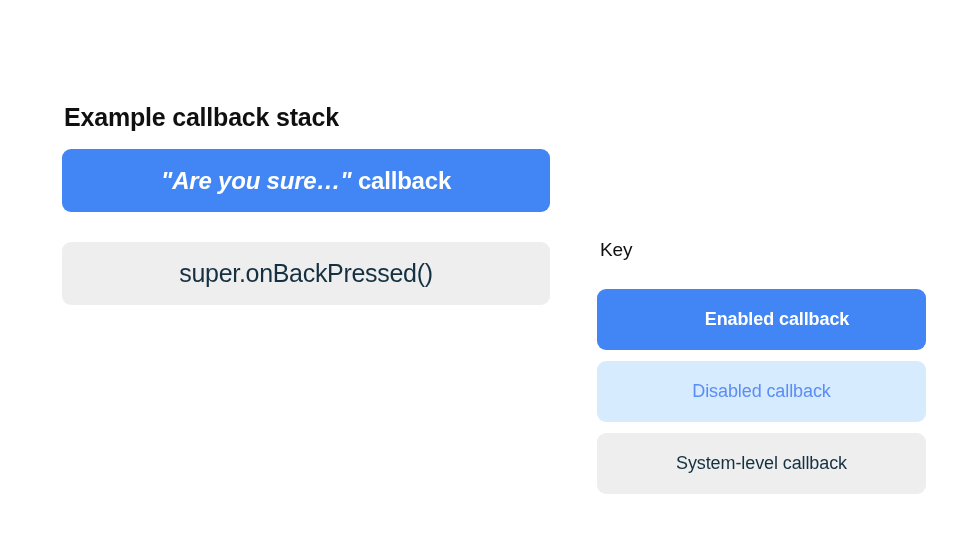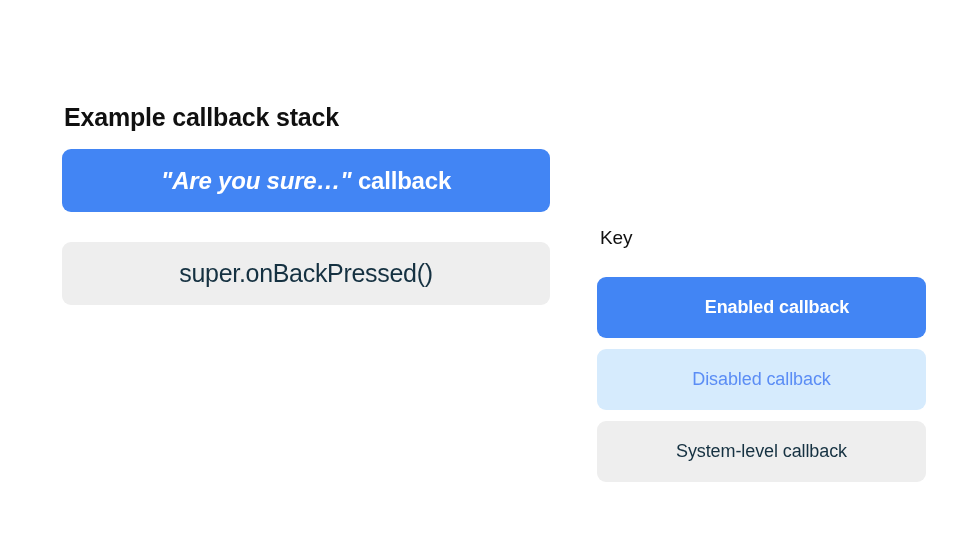--- a/index.html
+++ b/index.html
@@ -78,21 +78,21 @@
 
   .bar .em {
     font-style: italic;
     font-weight: 700;
   }
 
   
   .key-col {
     position: absolute;
     left: 597px;
-    top: 226px;
+    top: 238px;
     width: 329px;
   }
 
   .key-title {
     font-size: 19px;
     font-weight: 400;
     color: #101010;
     line-height: 23px;
     margin: 0 0 28px 3px;
     letter-spacing: -0.1px;

